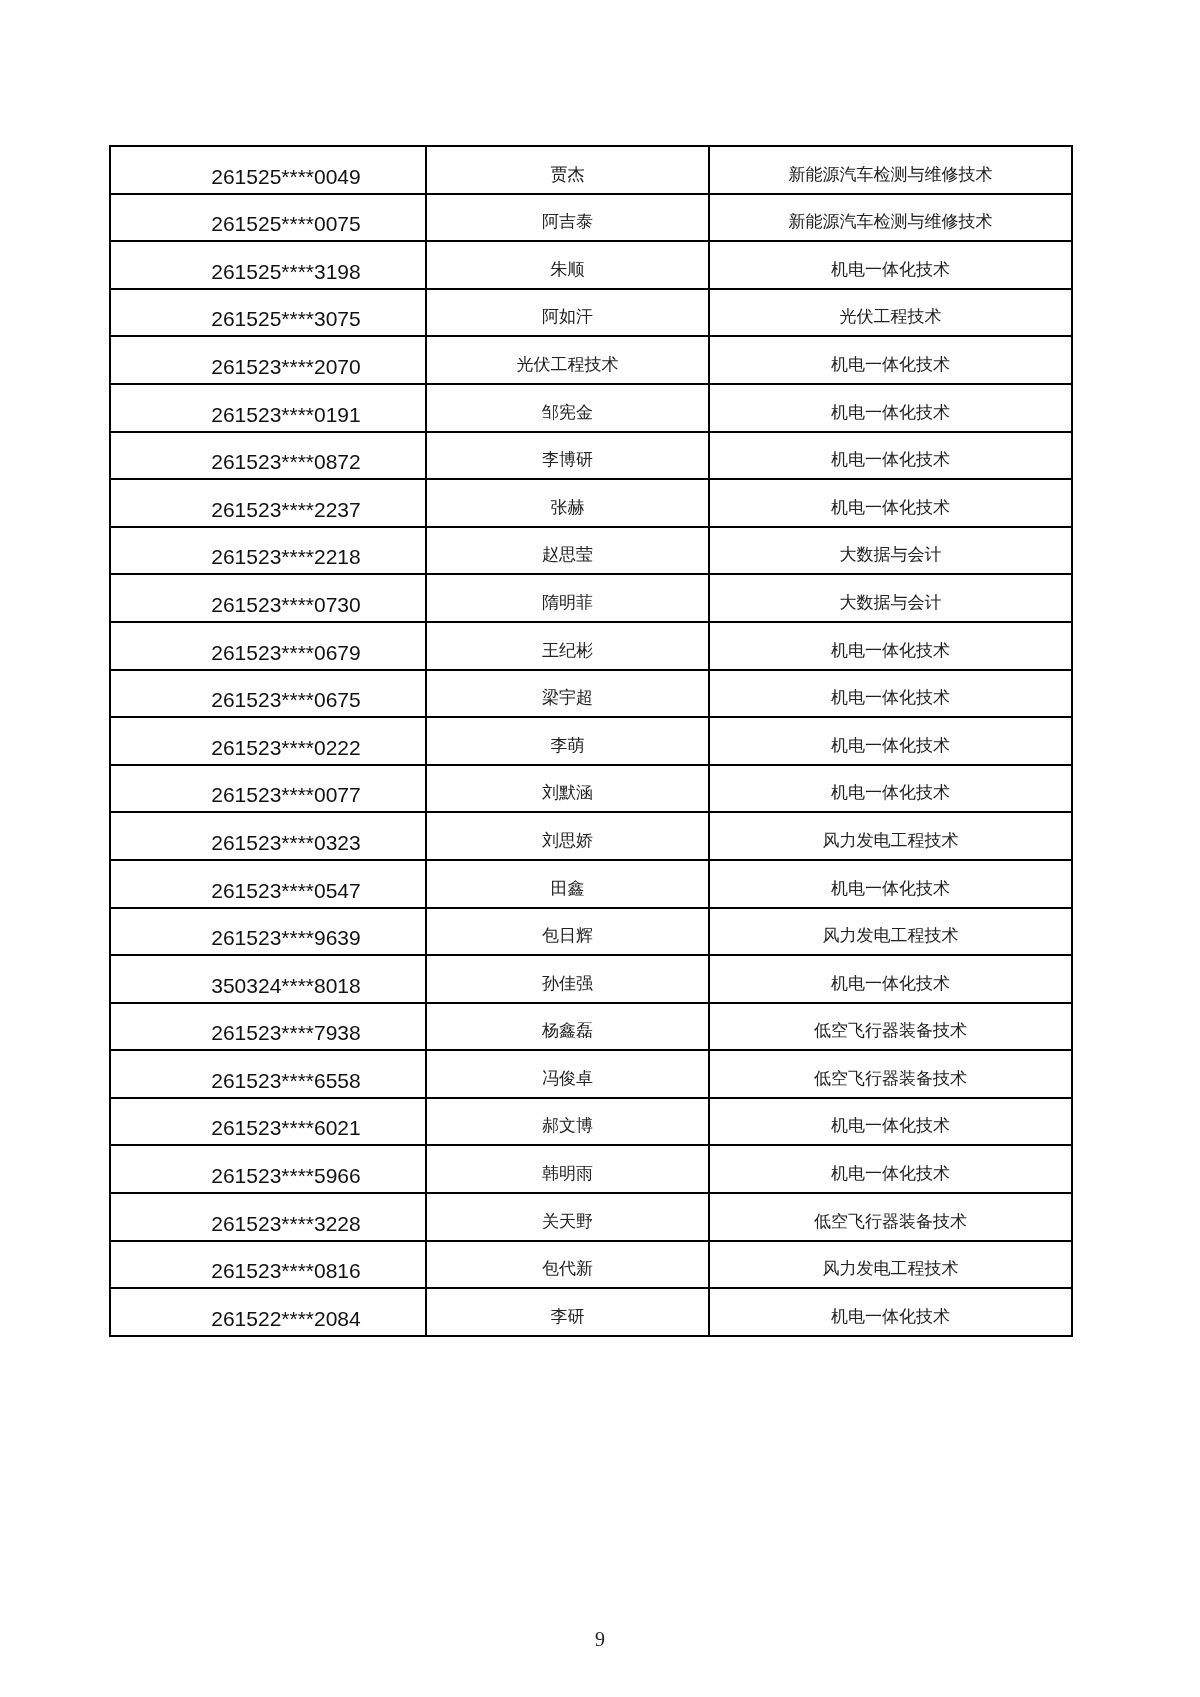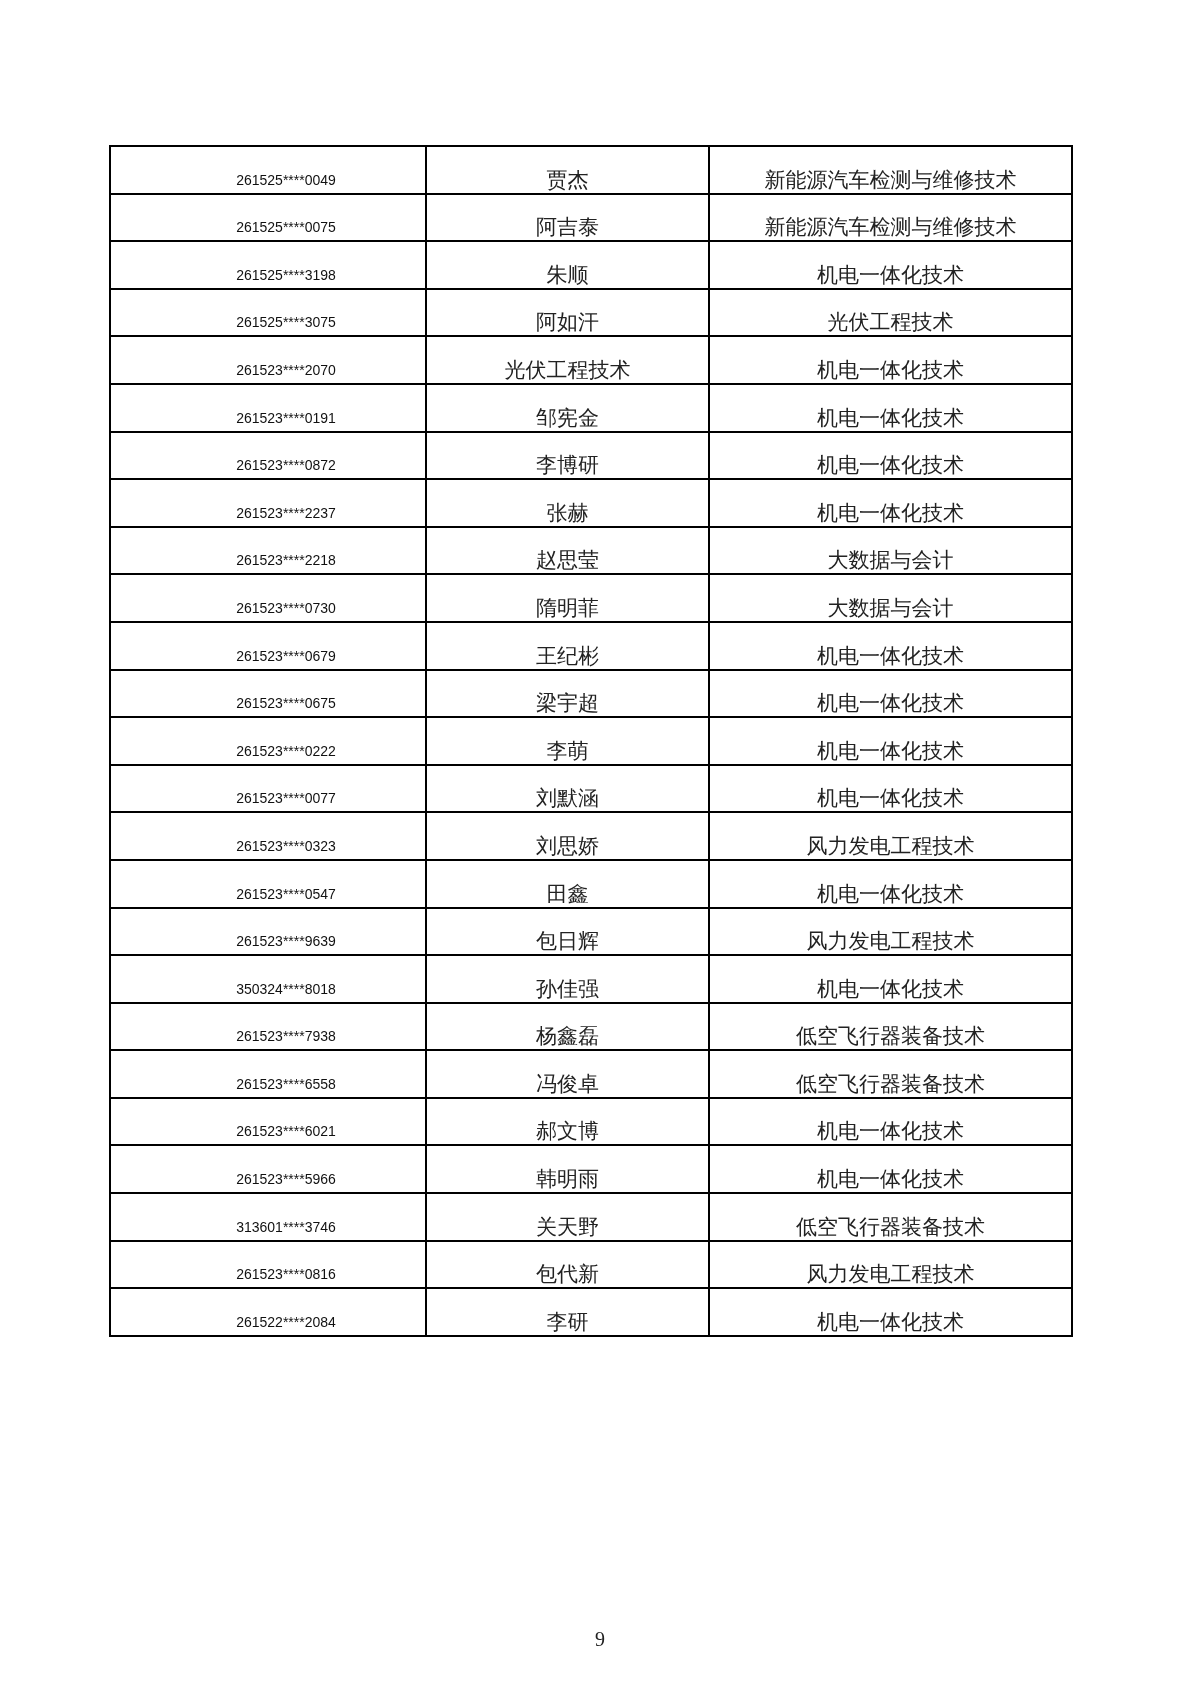--- a/index.html
+++ b/index.html
@@ -30,33 +30,33 @@
       padding: 0;
       text-align: center;
       vertical-align: bottom;
       line-height: 1;
     }
     .page-table col.c1 { width: 316px; }
     .page-table col.c2 { width: 283px; }
     .page-table col.c3 { width: 363px; }
     .cell-id {
       font-family: "Liberation Sans", "DejaVu Sans", sans-serif;
-      font-size: 14px;
+      font-size: 21px;
       letter-spacing: 0px;
       color: #111111;
       display: inline-block;
       padding-bottom: 6px;
       margin-left: 36px;
     }
     .cell-cn {
       font-family: "DejaVu Serif", serif;
-      font-size: 21px;
+      font-size: 17px;
       color: #222222;
       display: inline-block;
-      padding-bottom: 2px;
+      padding-bottom: 10px;
     }
     .page-number {
       position: absolute;
       left: 0;
       width: 1200px;
       top: 1628px;
       text-align: center;
       font-family: "Liberation Serif", "DejaVu Serif", serif;
       font-size: 20px;
       color: #222222;
@@ -176,21 +176,21 @@
         <td><span class="cell-id">261523****6021</span></td>
         <td><span class="cell-cn">郝文博</span></td>
         <td><span class="cell-cn">机电一体化技术</span></td>
       </tr>
       <tr>
         <td><span class="cell-id">261523****5966</span></td>
         <td><span class="cell-cn">韩明雨</span></td>
         <td><span class="cell-cn">机电一体化技术</span></td>
       </tr>
       <tr>
-        <td><span class="cell-id">313601****3746</span></td>
+        <td><span class="cell-id">261523****3228</span></td>
         <td><span class="cell-cn">关天野</span></td>
         <td><span class="cell-cn">低空飞行器装备技术</span></td>
       </tr>
       <tr>
         <td><span class="cell-id">261523****0816</span></td>
         <td><span class="cell-cn">包代新</span></td>
         <td><span class="cell-cn">风力发电工程技术</span></td>
       </tr>
       <tr>
         <td><span class="cell-id">261522****2084</span></td>

